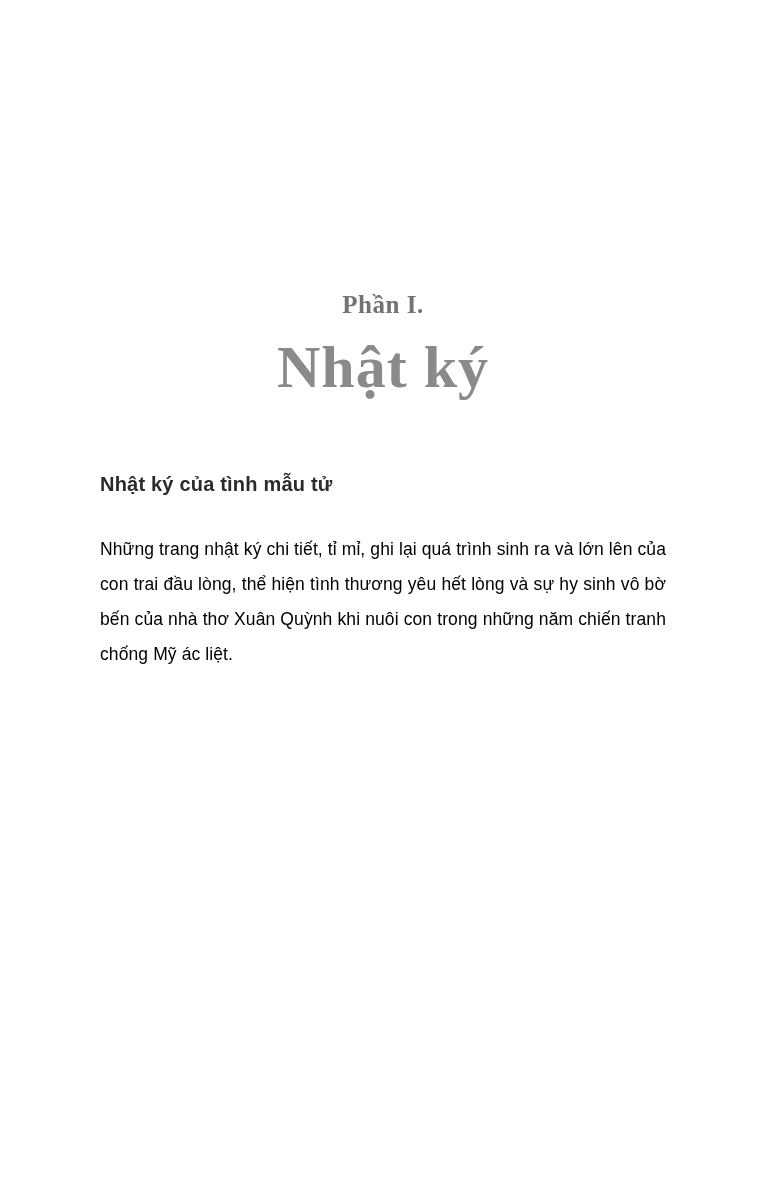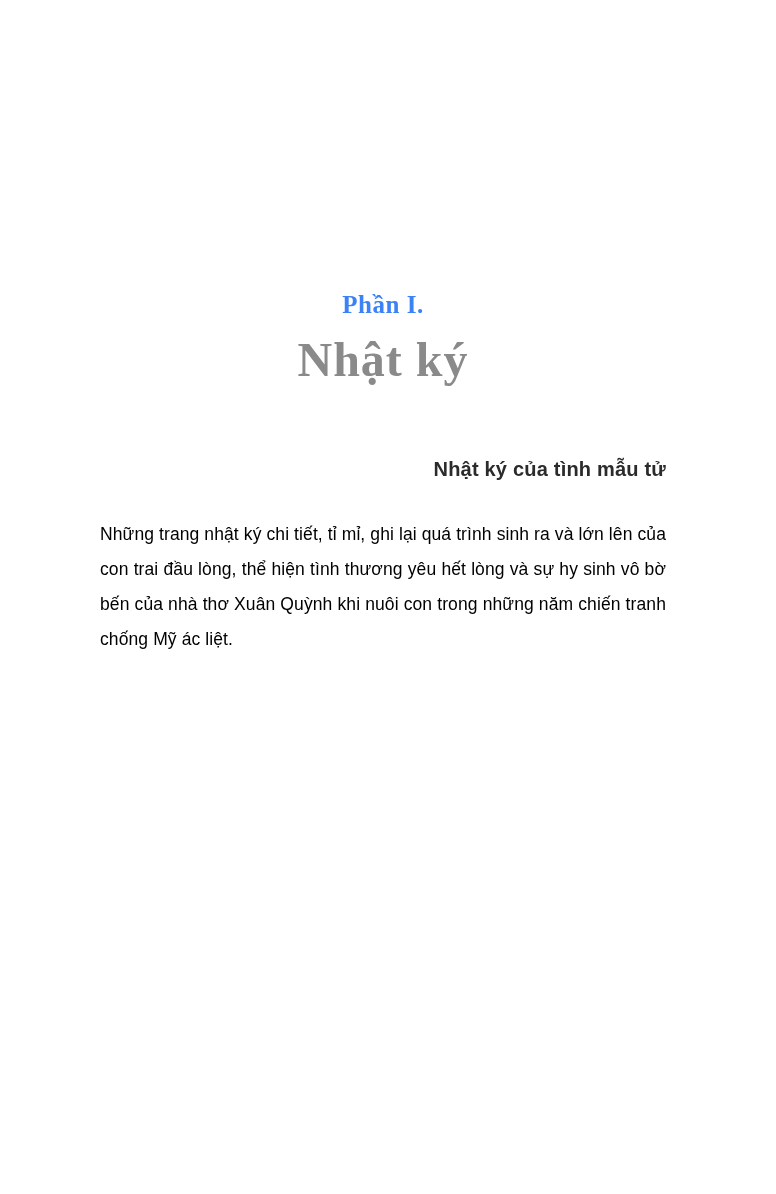--- a/index.html
+++ b/index.html
@@ -23,42 +23,42 @@
   .content {
     position: absolute;
     left: 100px;
     top: 290px;
     width: 566px;
   }
   .part-label {
     font-family: "Liberation Serif", serif;
     font-size: 25px;
     font-weight: 700;
-    color: #3b82f6;
+    color: #737373;
     text-align: center;
     letter-spacing: 0.5px;
     line-height: 1.2;
     margin: 0;
   }
   .part-title {
     font-family: "Liberation Serif", serif;
-    font-size: 48px;
+    font-size: 60px;
     font-weight: 700;
     color: #8a8a8a;
     text-align: center;
     line-height: 1.25;
     margin: 10px 0 0 0;
     letter-spacing: 1px;
   }
   .section-title {
     font-family: "Liberation Sans", sans-serif;
     font-size: 20px;
     font-weight: 700;
     color: #2b2b2b;
-    text-align: right;
+    text-align: left;
     margin: 68px 0 5px 0;
     letter-spacing: 0.2px;
   }
   .body-text {
     font-family: "Liberation Sans", sans-serif;
     font-size: 17.5px;
     color: #000000;
     text-align: justify;
     line-height: 2.0;
     margin: 36px 0 0 0;

